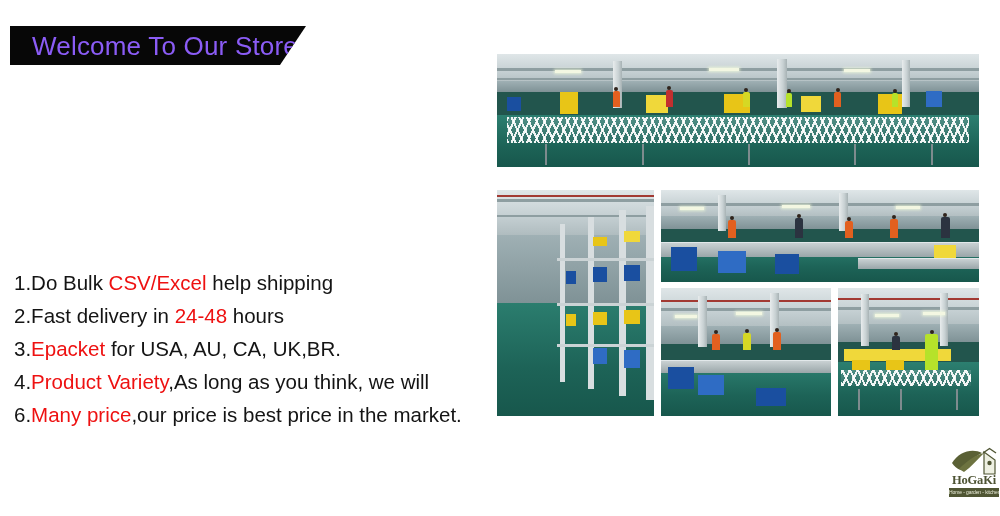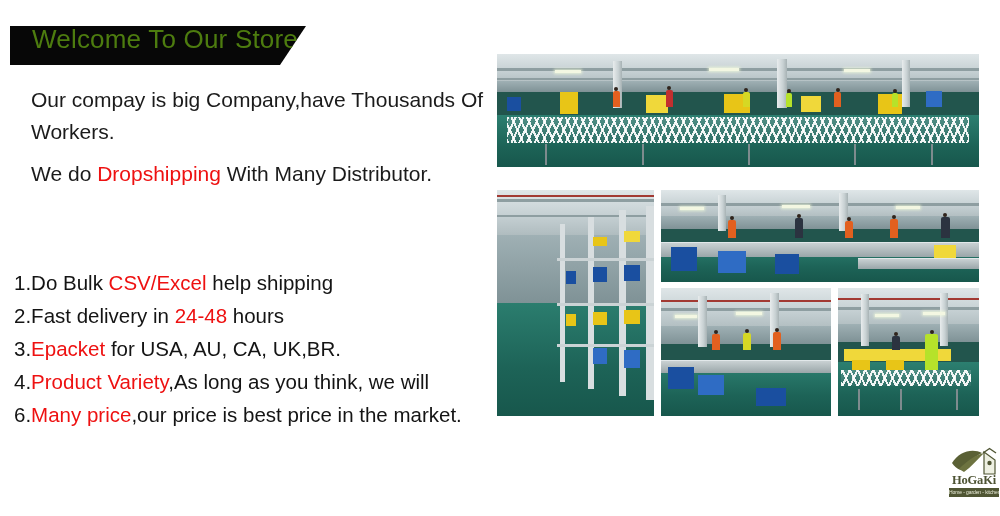--- a/index.html
+++ b/index.html
@@ -25,23 +25,23 @@
     position: absolute;
     left: 0;
     top: 0;
     width: 497px;
     height: 516px;
   }
 
   .banner {
     position: absolute;
     background: #070707;
-    color: #4d7c0f;
+    color: #8b5cf6;
     display: flex;
-    align-items: flex-start;
+    align-items: center;
     box-sizing: border-box;
     -webkit-clip-path: polygon(0 0, 100% 0, calc(100% - 26px) 100%, 0 100%);
     clip-path: polygon(0 0, 100% 0, calc(100% - 26px) 100%, 0 100%);
   }
   .banner .banner-text {
     font-size: 26px;
     font-weight: 400;
     letter-spacing: 0.2px;
     white-space: nowrap;
     padding-left: 22px;
@@ -252,30 +252,20 @@
 <body>
 
 <div class="page">
 
   <div class="left-col">
 
     <div class="banner" id="banner-welcome">
       <span class="banner-text">Welcome To Our Store</span>
     </div>
 
-    <div class="intro">
-      <p>
-        <span>Our compay is big Company,have Thousands Of</span>
-        <br>
-        <span>Workers.</span>
-      </p>
-      <p>
-        <span>We do </span><span class="hl">Dropshipping</span><span> With Many Distributor.</span>
-      </p>
-    </div>
 
 
     <div class="adv-list">
 
       <div class="adv-item">
         <span class="num">1.</span><span>Do Bulk </span><span class="hl">CSV/Excel</span><span> help shipping</span>
       </div>
 
       <div class="adv-item">
         <span class="num">2.</span><span>Fast delivery in </span><span class="hl">24-48</span><span> hours</span>

